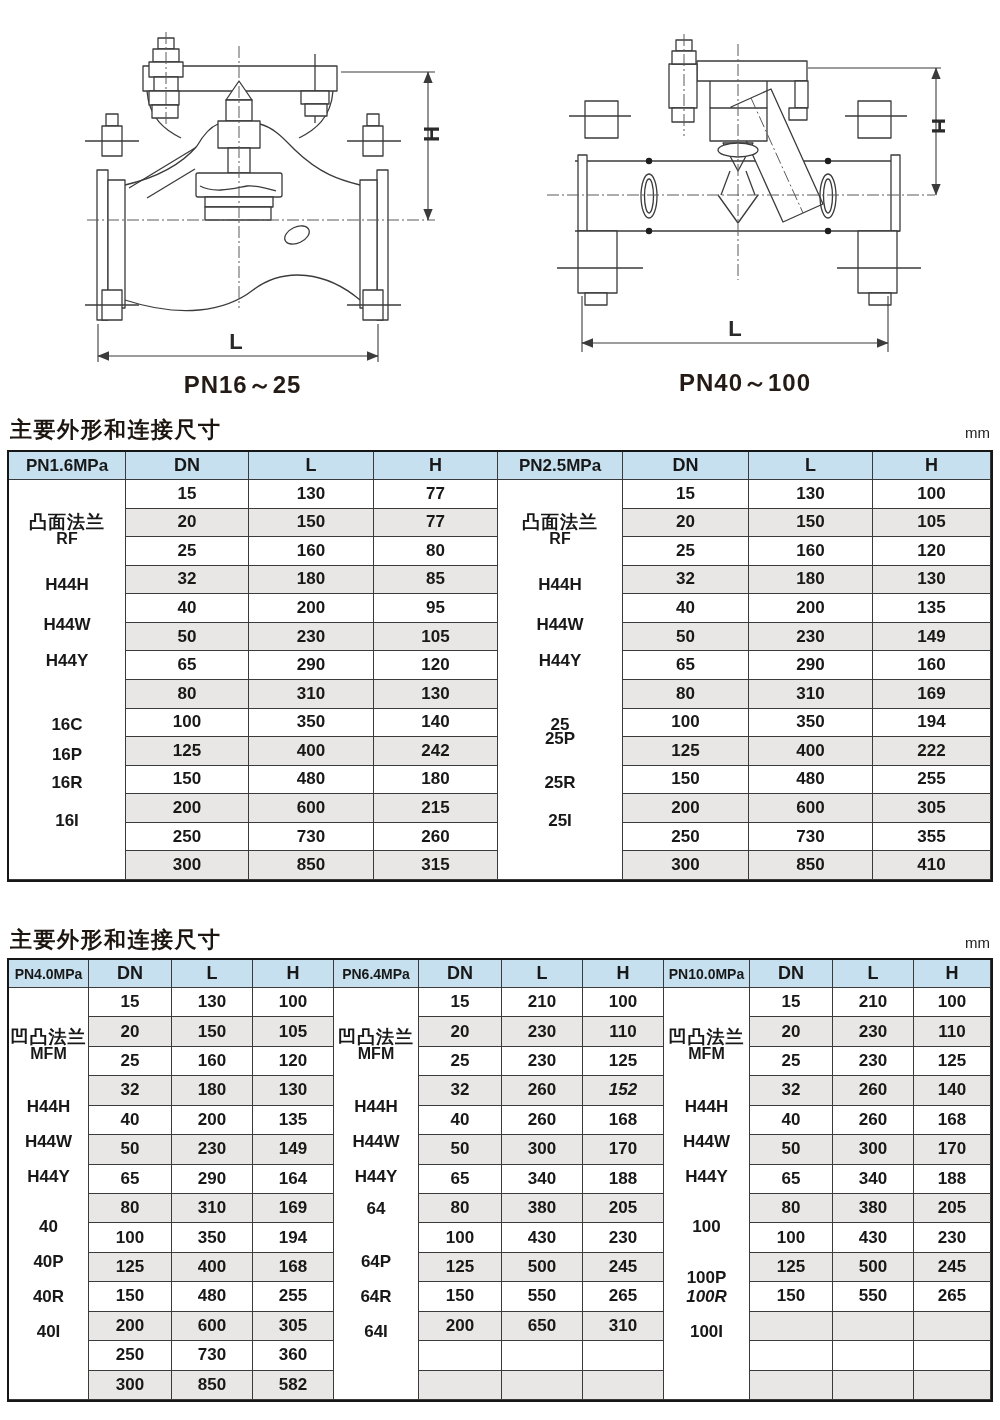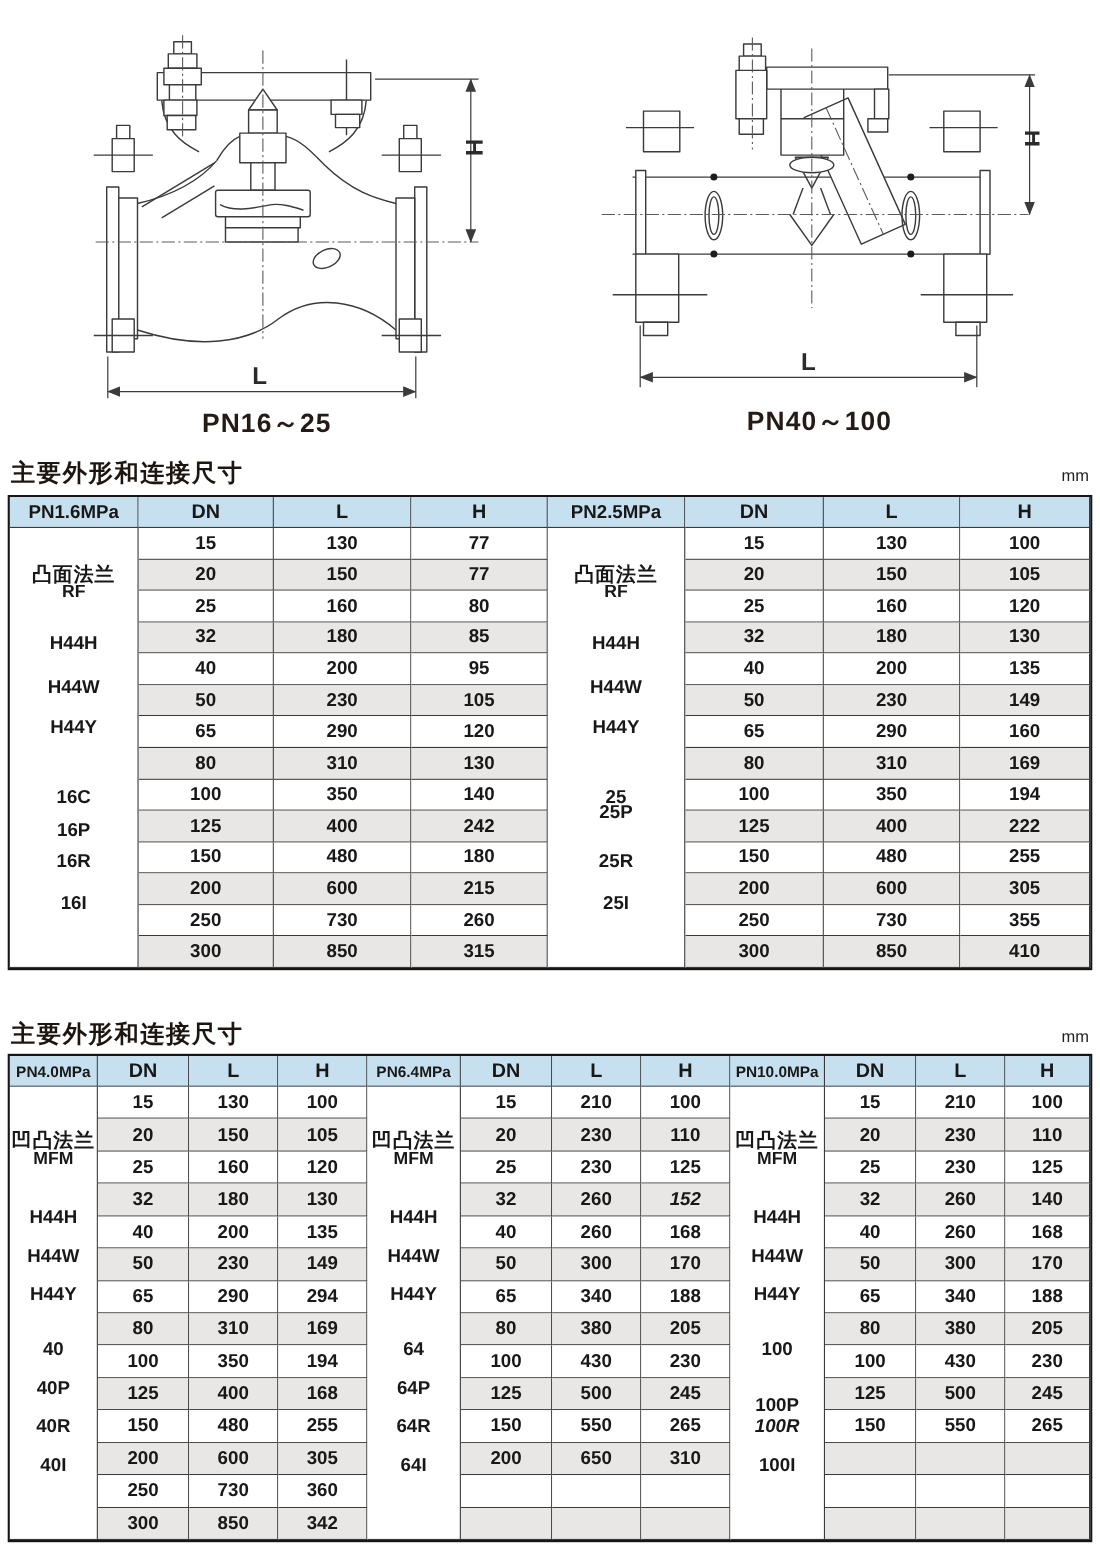--- a/index.html
+++ b/index.html
@@ -348,53 +348,53 @@
     <div class="cell num shade" style="grid-area: 5 / 3;">180</div>
     <div class="cell num shade" style="grid-area: 5 / 4;">130</div>
     <div class="cell num" style="grid-area: 6 / 2;">40</div>
     <div class="cell num" style="grid-area: 6 / 3;">200</div>
     <div class="cell num" style="grid-area: 6 / 4;">135</div>
     <div class="cell num shade" style="grid-area: 7 / 2;">50</div>
     <div class="cell num shade" style="grid-area: 7 / 3;">230</div>
     <div class="cell num shade" style="grid-area: 7 / 4;">149</div>
     <div class="cell num" style="grid-area: 8 / 2;">65</div>
     <div class="cell num" style="grid-area: 8 / 3;">290</div>
-    <div class="cell num" style="grid-area: 8 / 4;">294</div>
+    <div class="cell num" style="grid-area: 8 / 4;">164</div>
     <div class="cell num shade" style="grid-area: 9 / 2;">80</div>
     <div class="cell num shade" style="grid-area: 9 / 3;">310</div>
     <div class="cell num shade" style="grid-area: 9 / 4;">169</div>
     <div class="cell num" style="grid-area: 10 / 2;">100</div>
     <div class="cell num" style="grid-area: 10 / 3;">350</div>
     <div class="cell num" style="grid-area: 10 / 4;">194</div>
     <div class="cell num shade" style="grid-area: 11 / 2;">125</div>
     <div class="cell num shade" style="grid-area: 11 / 3;">400</div>
     <div class="cell num shade" style="grid-area: 11 / 4;">168</div>
     <div class="cell num" style="grid-area: 12 / 2;">150</div>
     <div class="cell num" style="grid-area: 12 / 3;">480</div>
     <div class="cell num" style="grid-area: 12 / 4;">255</div>
     <div class="cell num shade" style="grid-area: 13 / 2;">200</div>
     <div class="cell num shade" style="grid-area: 13 / 3;">600</div>
     <div class="cell num shade" style="grid-area: 13 / 4;">305</div>
     <div class="cell num" style="grid-area: 14 / 2;">250</div>
     <div class="cell num" style="grid-area: 14 / 3;">730</div>
     <div class="cell num" style="grid-area: 14 / 4;">360</div>
     <div class="cell num shade" style="grid-area: 15 / 2;">300</div>
     <div class="cell num shade" style="grid-area: 15 / 3;">850</div>
-    <div class="cell num shade" style="grid-area: 15 / 4;">342</div>
+    <div class="cell num shade" style="grid-area: 15 / 4;">582</div>
     <div class="cell header pressure" style="grid-area: 1 / 5;">PN6.4MPa</div>
     <div class="cell header" style="grid-area: 1 / 6;">DN</div>
     <div class="cell header" style="grid-area: 1 / 7;">L</div>
     <div class="cell header" style="grid-area: 1 / 8;">H</div>
     <div class="labelcol" style="grid-area: 2 / 5 / span 14;">
       <div class="sidelabel flange-line1" style="top: 40px;">凹凸法兰</div>
       <div class="sidelabel flange-line2" style="top: 57px;">MFM</div>
       <div class="sidelabel" style="top: 110px;">H44H</div>
       <div class="sidelabel" style="top: 145px;">H44W</div>
       <div class="sidelabel" style="top: 180px;">H44Y</div>
-      <div class="sidelabel" style="top: 230px;">64</div>
+      <div class="sidelabel" style="top: 212px;">64</div>
       <div class="sidelabel" style="top: 265px;">64P</div>
       <div class="sidelabel" style="top: 300px;">64R</div>
       <div class="sidelabel" style="top: 335px;">64I</div>
     </div>
     <div class="cell num" style="grid-area: 2 / 6;">15</div>
     <div class="cell num" style="grid-area: 2 / 7;">210</div>
     <div class="cell num" style="grid-area: 2 / 8;">100</div>
     <div class="cell num shade" style="grid-area: 3 / 6;">20</div>
     <div class="cell num shade" style="grid-area: 3 / 7;">230</div>
     <div class="cell num shade" style="grid-area: 3 / 8;">110</div>

